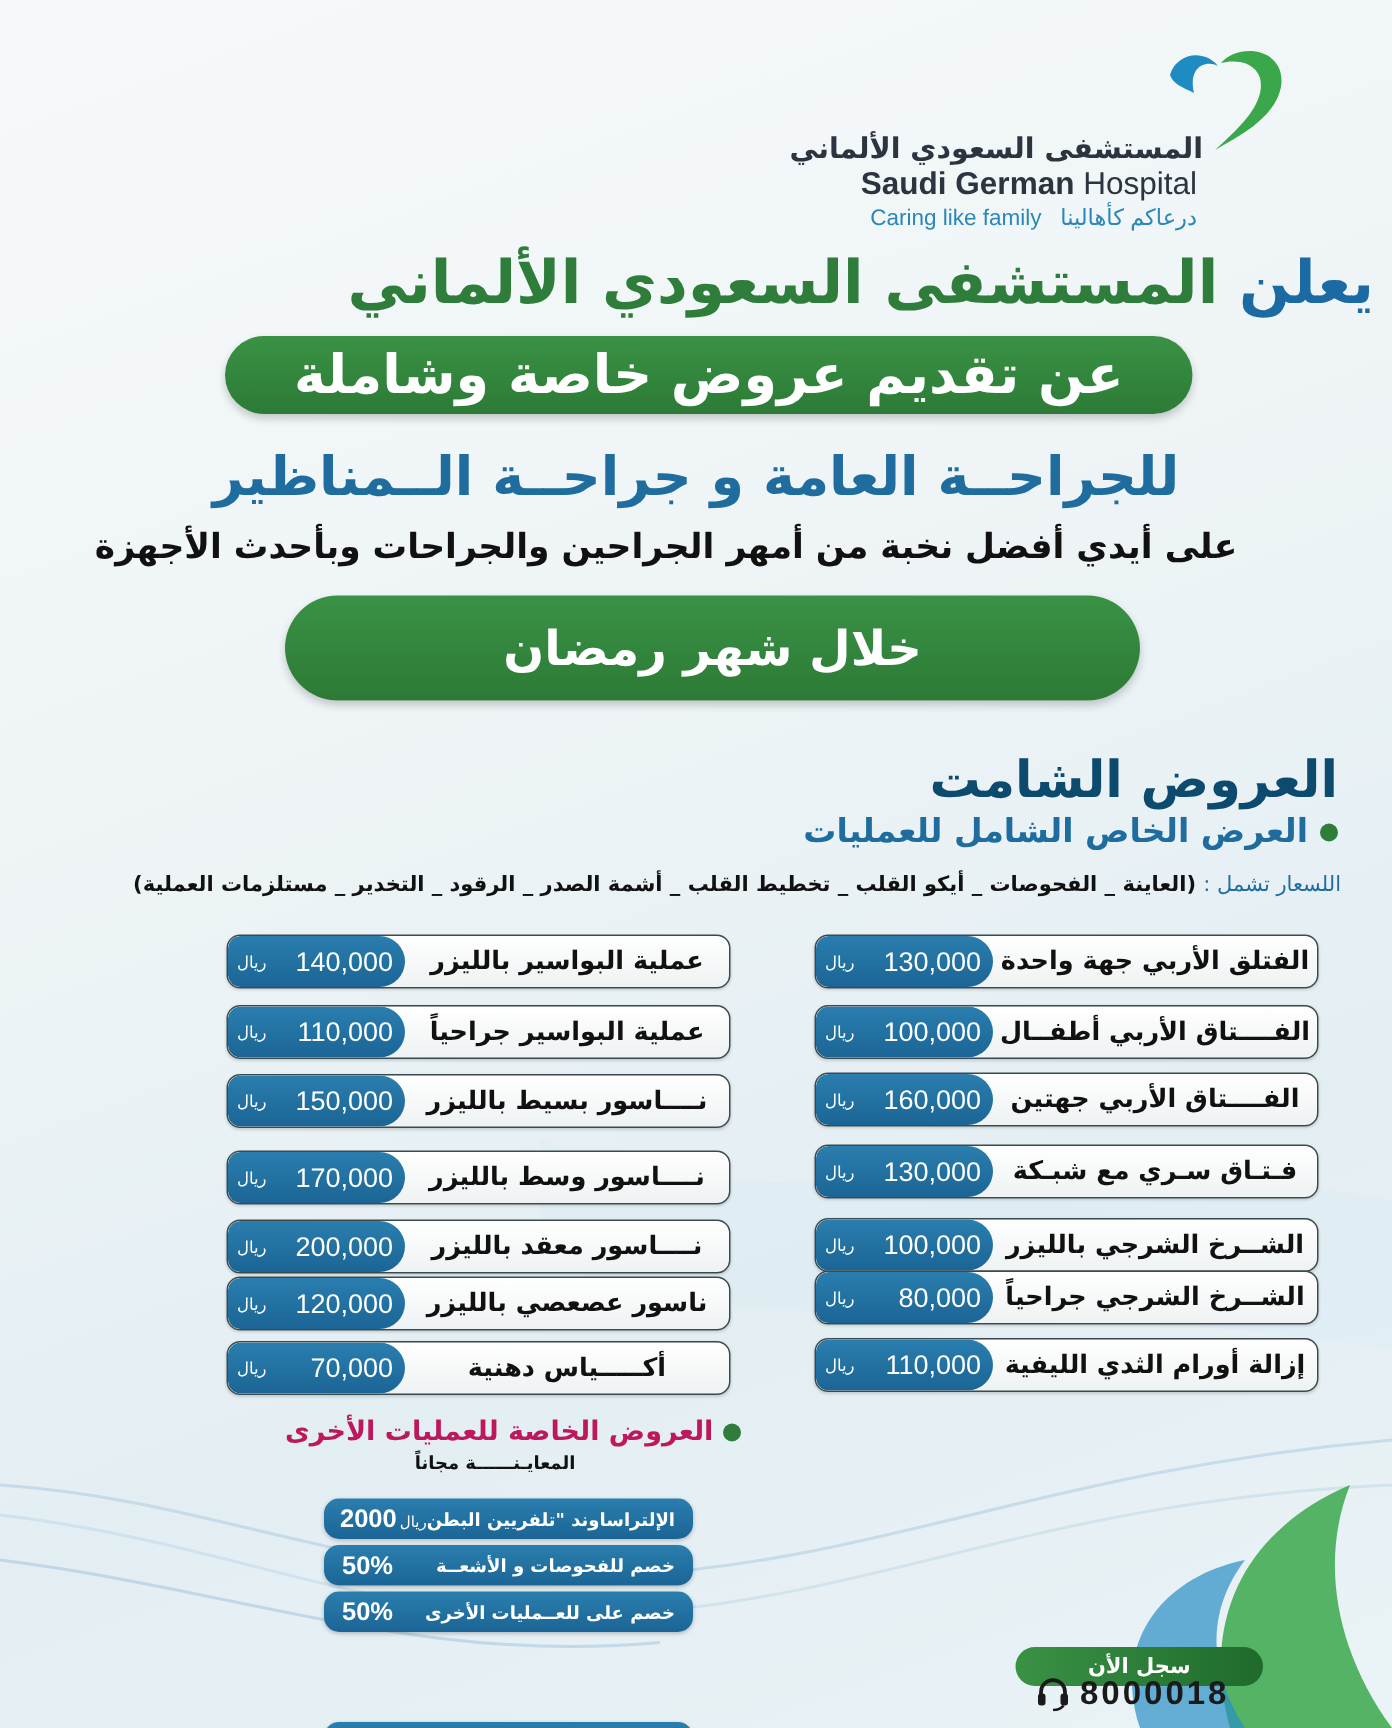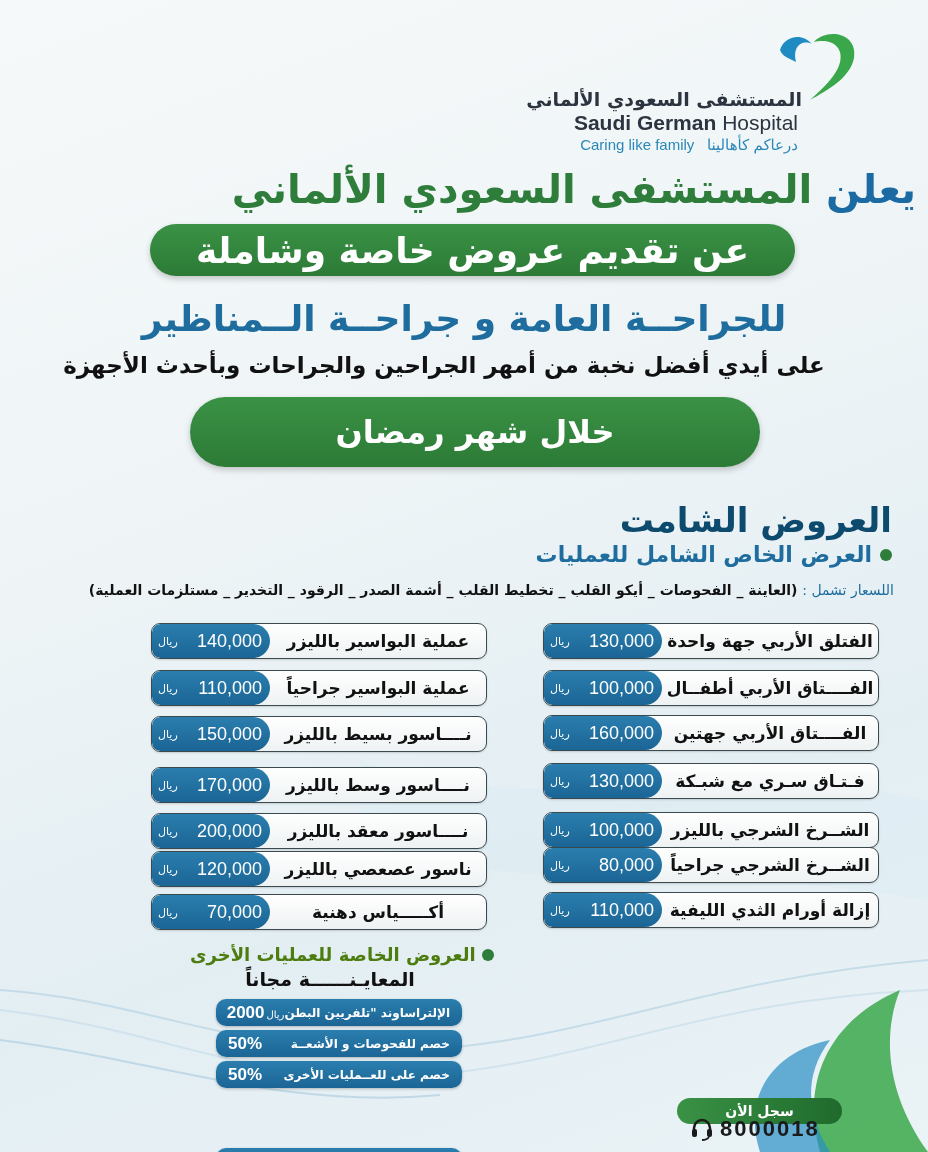--- a/index.html
+++ b/index.html
@@ -74,26 +74,26 @@
   .row .price {
     width: 118px; height: 100%; background: linear-gradient(180deg, #2a7eae 0%, #1b6595 100%);
     border-radius: 9px 18px 18px 9px; color: #fff; direction: ltr;
     display: flex; align-items: center; justify-content: flex-end; padding-right: 8px; gap: 6px;
   }
   .row .price .num { font-family: "Liberation Sans", sans-serif; font-size: 18px; }
   .row .price .cur { font-size: 11px; order: -1; margin-right: auto; padding-left: 6px; }
 
   .other-title {
     position: absolute; left: 190px; top: 944px; width: 310px; text-align: right;
-    font-size: 18px; font-weight: bold; color: #4d7c0f; white-space: nowrap;
+    font-size: 18px; font-weight: bold; color: #be185d; white-space: nowrap;
     display: flex; align-items: center; justify-content: flex-end; gap: 6px;
   }
   .other-sub {
     position: absolute; left: 215px; top: 968px; width: 230px; text-align: center;
-    font-size: 19px; font-weight: bold; color: #111; white-space: nowrap;
+    font-size: 12px; font-weight: bold; color: #111; white-space: nowrap;
   }
   .blue-pill {
     position: absolute; left: 216px; width: 246px; height: 27px;
     background: linear-gradient(180deg, #2a7eae 0%, #1b6595 100%);
     border-radius: 10px; color: #fff; display: flex; align-items: center; justify-content: space-between;
     padding: 0 12px; font-size: 12px; font-weight: bold; white-space: nowrap;
     box-shadow: 0 1px 3px rgba(0,0,0,0.25);
   }
   .blue-pill .val { direction: ltr; font-family: "Liberation Sans", sans-serif; font-size: 17px; font-weight: bold; }
   .blue-pill .val small { font-size: 10px; font-weight: normal; margin-left: 2px; }

